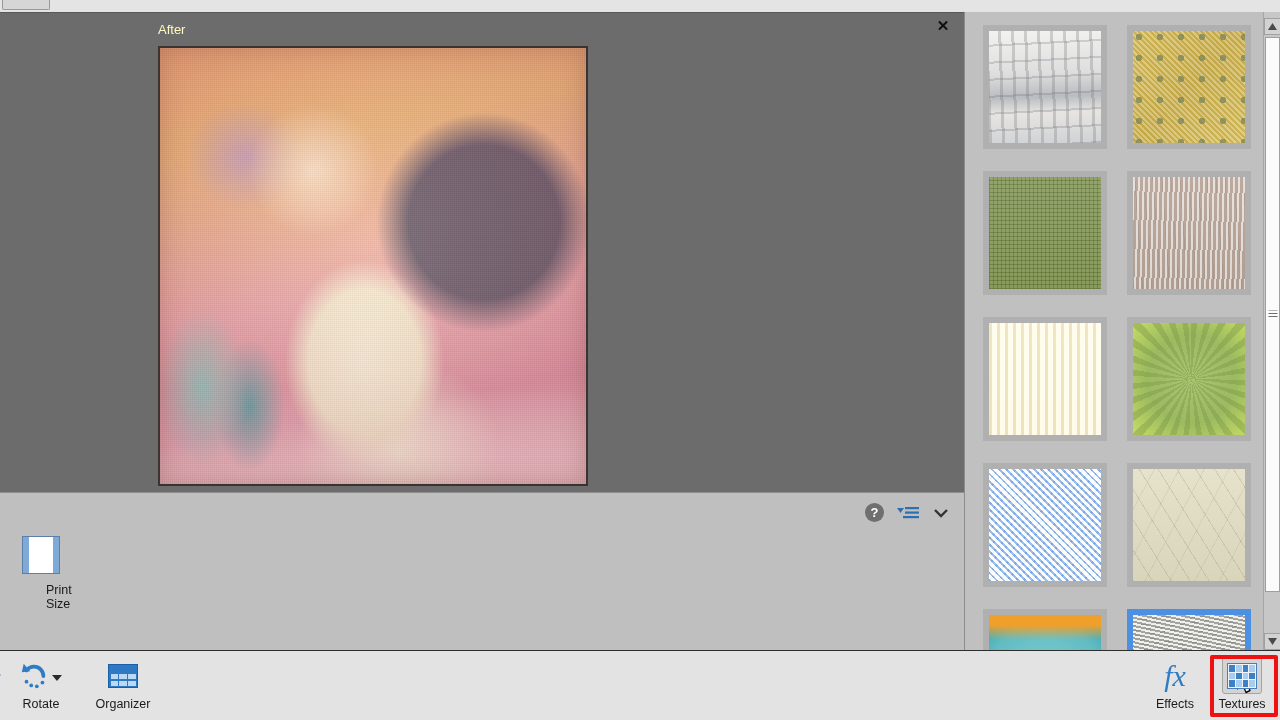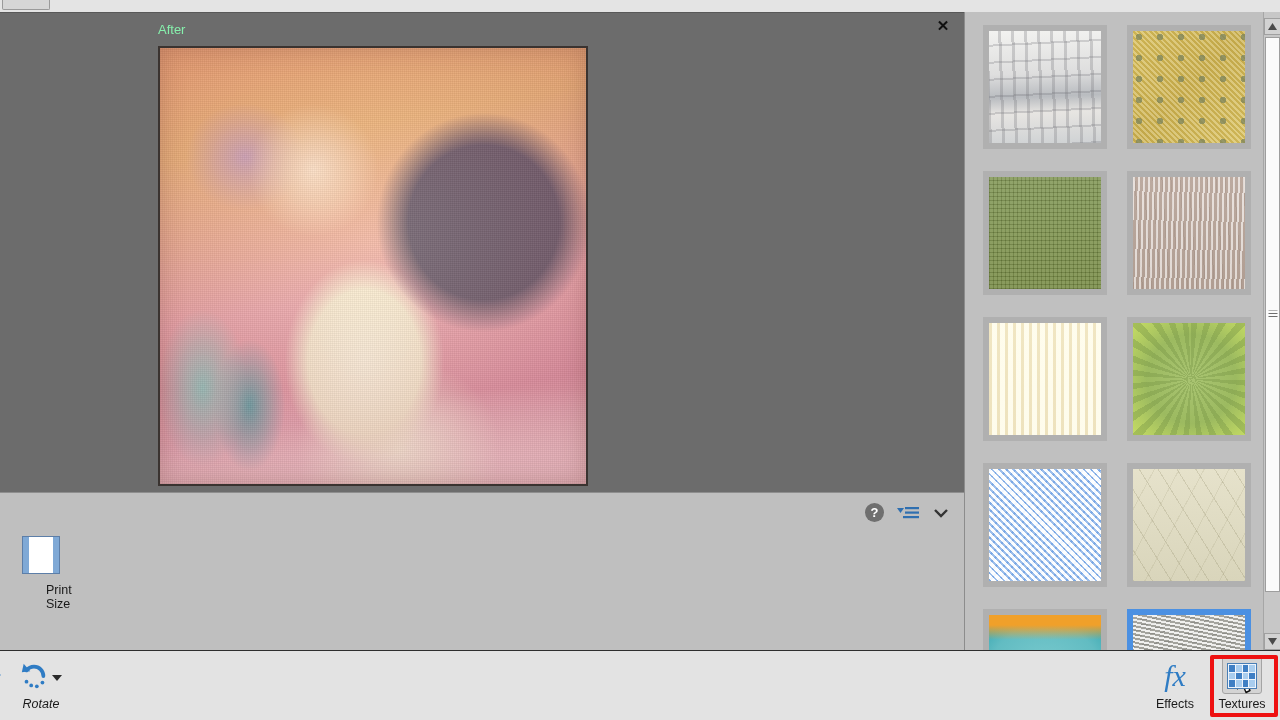--- a/index.html
+++ b/index.html
@@ -23,21 +23,21 @@
   }
 
   
   .canvas-area {
     position: absolute; left: 0; top: 12px; width: 964px; height: 480px;
     background: #6c6c6c;
     border-top: 1px solid #585858;
   }
   .after-label {
     position: absolute; left: 158px; top: 9px;
-    font-size: 13px; color: #86efac;
+    font-size: 13px; color: #fef9c3;
   }
   .close-btn {
     position: absolute; right: 12px; top: 3px;
     width: 18px; height: 18px;
     display: flex; align-items: center; justify-content: center;
     color: #101010; font-size: 15px; font-weight: bold; line-height: 1;
     cursor: pointer;
   }
 
   
@@ -233,21 +233,21 @@
   .bar-right { position: absolute; right: 2px; top: 0; display: flex; }
   .bar-item {
     width: 70px; height: 68px;
     display: flex; flex-direction: column; align-items: center;
     padding-top: 9px; cursor: pointer; position: relative;
   }
   .bar-item .glyph { height: 32px; display: flex; align-items: center; justify-content: center; }
   .bar-item .lbl { font-size: 12.5px; color: #1a1a1a; margin-top: 5px; white-space: nowrap; }
 
   .item-redo { width: 36px; margin-left: -34px; }
-  .item-rotate { width: 78px; font-style: italic; }
+  .item-rotate { width: 78px; }
   .item-organizer { width: 86px; }
   .item-adjust { width: 92px; }
   .item-effects { width: 62px; }
   .item-textures { width: 72px; text-align: center; }
   .item-frames { width: 72px; }
 
   .textures-sel {
     position: absolute; left: 50%; top: 5px; transform: translateX(-50%);
     width: 40px; height: 38px;
     background: #d4d4d4; border: 1px solid #a4a4a4; border-radius: 3px;
@@ -409,20 +409,34 @@
             <circle cx="19" cy="27" r="2" fill="#2f7cc4"></circle>
             <circle cx="25" cy="23" r="2" fill="#2f7cc4"></circle>
           </svg>
           <svg width="12" height="10" viewBox="0 0 12 10" style="margin-left:2px;margin-top:4px">
             <polygon points="1,2 11,2 6,8" fill="#2b2b2b"></polygon>
           </svg>
         </div>
         <div class="lbl">Rotate</div>
       </div>
 
+      <div class="bar-item item-organizer">
+        <div class="glyph">
+          <div class="g-organizer">
+            <i class="hdr"></i>
+            <i></i>
+              <i></i>
+              <i></i>
+            <i></i>
+              <i></i>
+              <i></i>
+          </div>
+        </div>
+        <div class="lbl">Organizer</div>
+      </div>
     </div>
 
     <div class="bar-right">
 
       <div class="bar-item item-effects">
         <div class="glyph">
           <span style="font-family:'Liberation Serif',serif;font-style:italic;font-size:30px;color:#2f7cc4;line-height:1;">fx</span>
         </div>
         <div class="lbl">Effects</div>
       </div>

